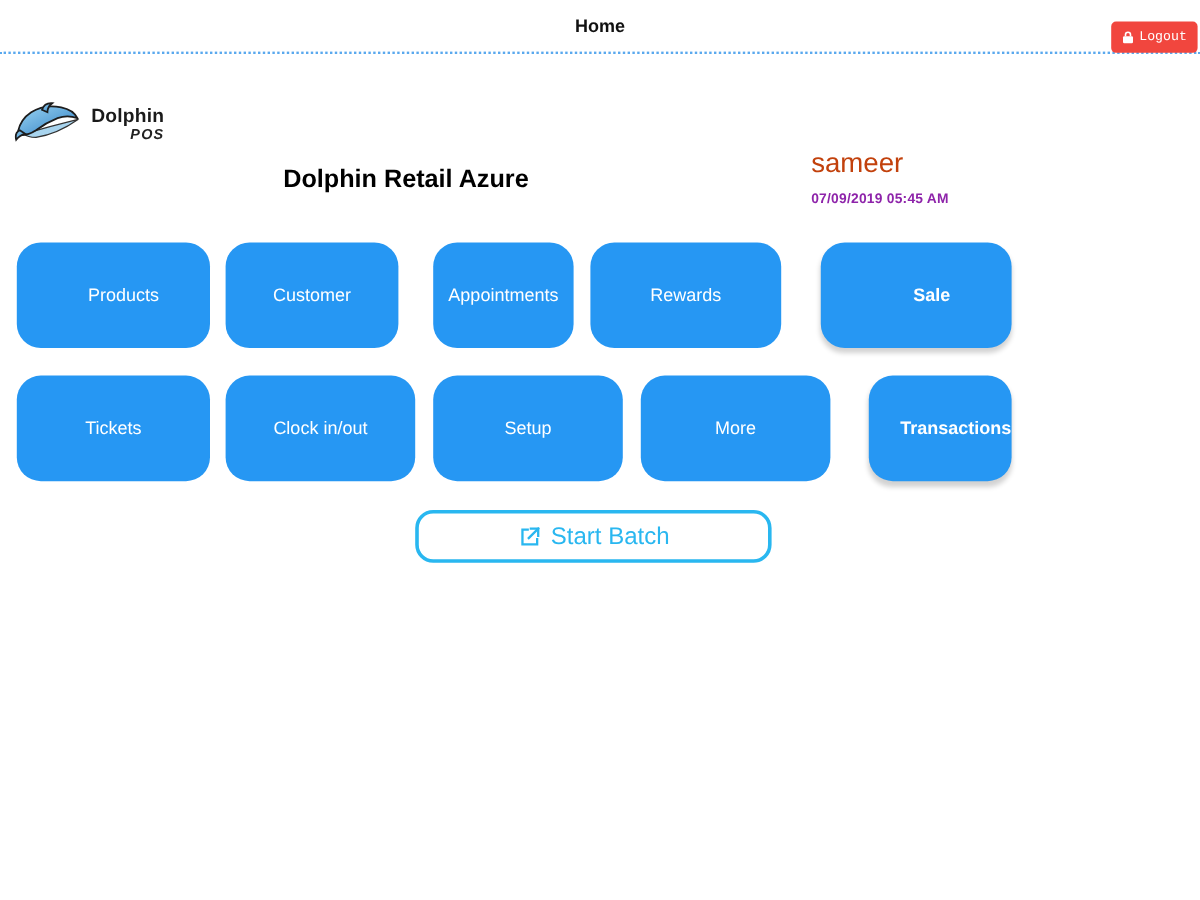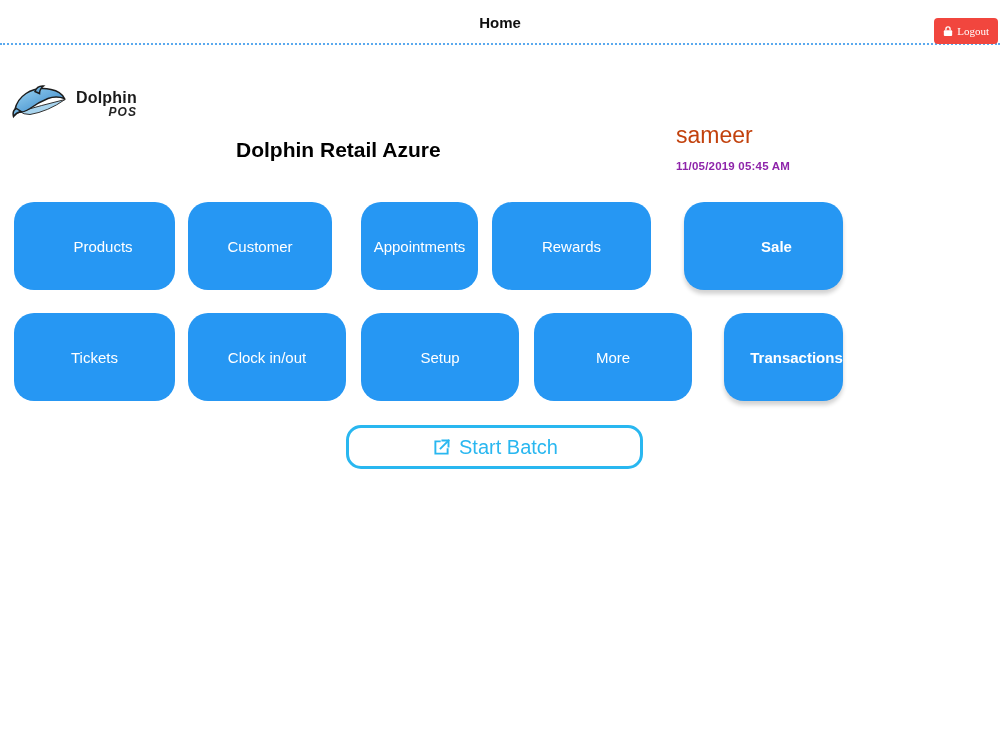--- a/index.html
+++ b/index.html
@@ -15,21 +15,21 @@
   }
   .topbar-title{
     position:absolute;left:0;top:0;width:100%;height:45px;
     display:flex;align-items:center;justify-content:center;
     font-size:15px;font-weight:600;color:#111;
   }
   .logout-btn{
     position:absolute;right:2px;top:18px;
     background:#f1463e;color:#fff;border:none;border-radius:4px;
     height:26px;padding:0 9px;display:flex;align-items:center;gap:4px;
-    font-size:11px;font-family:Liberation Serif, serif;cursor:pointer;
+    font-size:11px;font-family:Liberation Mono, monospace;cursor:pointer;
   }
   .logout-btn svg{display:block;}
   
   .logo{
     position:absolute;left:12px;top:82px;display:flex;align-items:flex-start;gap:4px;
   }
   .logo-text{display:flex;flex-direction:column;align-items:flex-start;margin-top:7px;}
   .logo-name{font-size:16px;font-weight:600;color:#1a1a1a;letter-spacing:.2px;}
   .logo-sub{font-size:12px;font-weight:700;font-style:italic;color:#222;
     align-self:flex-end;margin-top:-2px;letter-spacing:1px;}
@@ -94,21 +94,21 @@
     </svg>
   </span>
   <span class="logo-text">
     <span class="logo-name">Dolphin</span>
     <span class="logo-sub">POS</span>
   </span>
 </div>
 
 <div class="page-title">Dolphin Retail Azure</div>
 <div class="user-name">sameer</div>
-<div class="user-datetime">11/05/2019 05:45 AM</div>
+<div class="user-datetime">07/09/2019 05:45 AM</div>
 
 <button class="menu-btn" style="left:14px;top:202px;width:161px;padding-left:23px;">Products</button>
 <button class="menu-btn" style="left:188px;top:202px;width:144px;">Customer</button>
 <button class="menu-btn" style="left:361px;top:202px;width:117px;">Appointments</button>
 <button class="menu-btn" style="left:492px;top:202px;width:159px;">Rewards</button>
 <button class="menu-btn bold" style="left:684px;top:202px;width:159px;">Sale</button>
 
 <button class="menu-btn" style="left:14px;top:313px;width:161px;">Tickets</button>
 <button class="menu-btn" style="left:188px;top:313px;width:158px;">Clock in/out</button>
 <button class="menu-btn" style="left:361px;top:313px;width:158px;">Setup</button>

